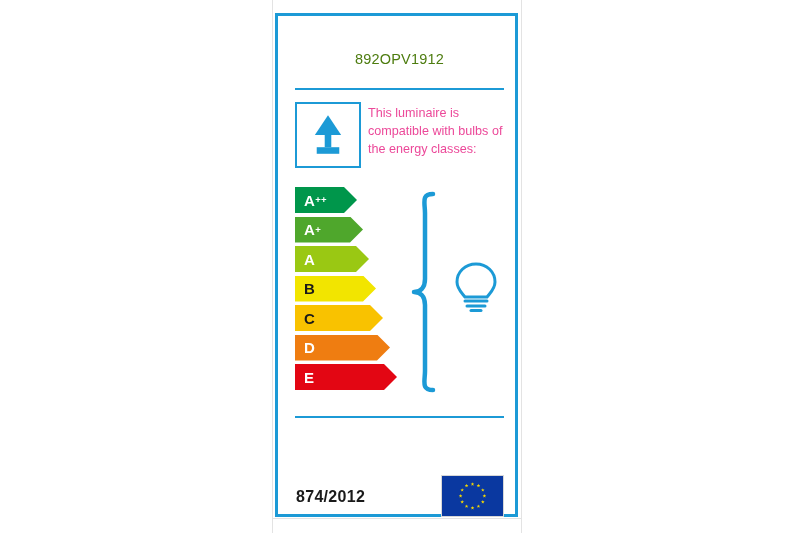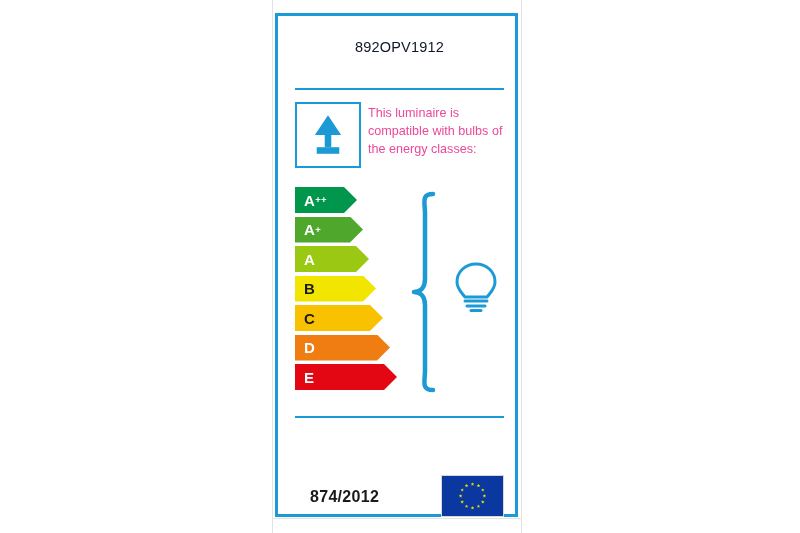--- a/index.html
+++ b/index.html
@@ -47,25 +47,25 @@
     width: 243px;
     height: 504px;
     border: 3px solid #1c9ad6;
     box-sizing: border-box;
     background: #ffffff;
   }
 
   .model-code {
     position: absolute;
     left: 0;
-    top: 23px;
+    top: 35px;
     width: 243px;
     text-align: center;
     font-size: 14.5px;
-    color: #0f172a;
+    color: #4d7c0f;
     letter-spacing: 0.2px;
   }
 
   .rule {
     position: absolute;
     background: #1c9ad6;
     height: 2px;
   }
   .rule-top { left: 17px; top: 72px; width: 209px; }
   .rule-bottom { left: 17px; top: 400px; width: 209px; }
@@ -147,21 +147,20 @@
   }
 
   .regulation {
     position: absolute;
     left: 18px;
     top: 472px;
     font-size: 16px;
     font-weight: bold;
     color: #1a1a1a;
     letter-spacing: 0.3px;
-    margin-left: 14px;
   }
 
   .eu-flag {
     position: absolute;
     left: 163px;
     top: 459px;
     width: 63px;
     height: 42px;
     background: #0a38a0;
     border: 1px solid #d7d7d7;

